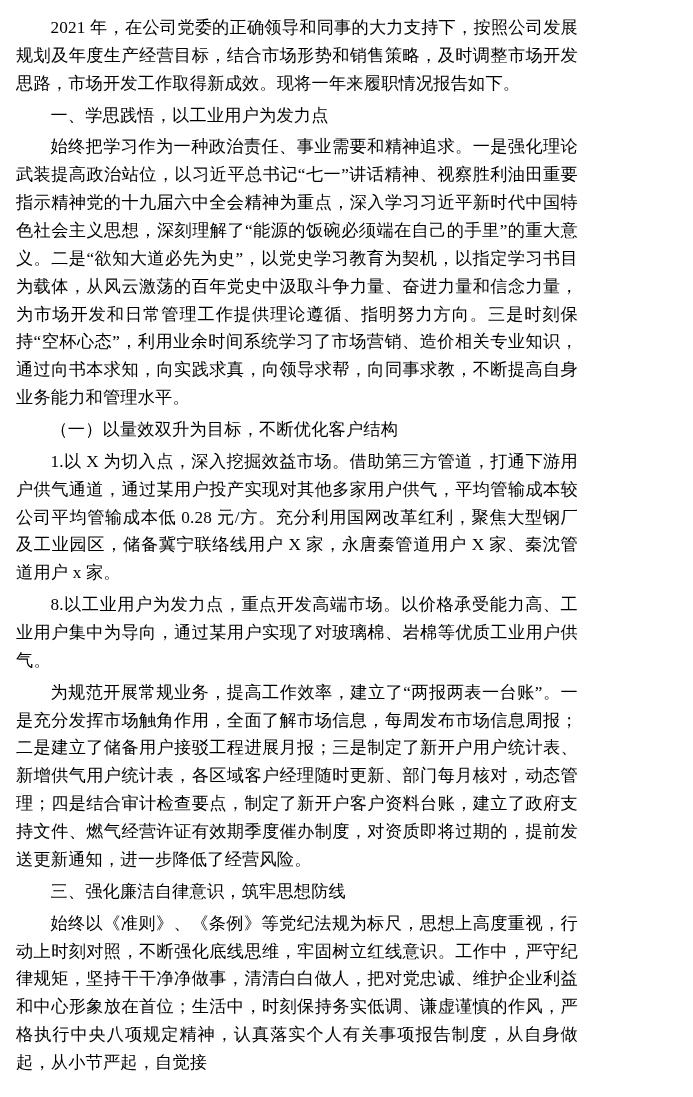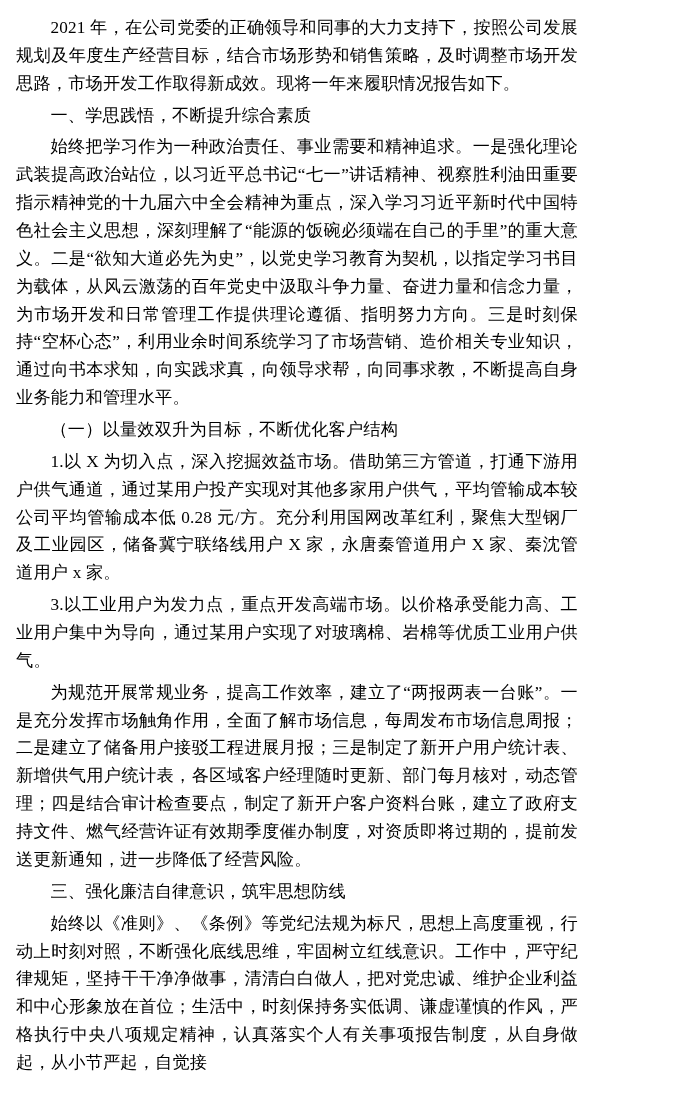--- a/index.html
+++ b/index.html
@@ -37,21 +37,21 @@
   }
   p.last {
     margin-bottom: 12px;
   }
 </style>
 </head>
 <body>
 
 <div id="doc">
   <p class="body">2021 年，在公司党委的正确领导和同事的大力支持下，按照公司发展规划及年度生产经营目标，结合市场形势和销售策略，及时调整市场开发思路，市场开发工作取得新成效。现将一年来履职情况报告如下。</p>
-  <p class="heading">一、学思践悟，不断提升综合素质</p>
+  <p class="heading">一、学思践悟，以工业用户为发力点</p>
   <p class="body">始终把学习作为一种政治责任、事业需要和精神追求。一是强化理论武装提高政治站位，以习近平总书记“七一”讲话精神、视察胜利油田重要指示精神党的十九届六中全会精神为重点，深入学习习近平新时代中国特色社会主义思想，深刻理解了“能源的饭碗必须端在自己的手里”的重大意义。二是“欲知大道必先为史”，以党史学习教育为契机，以指定学习书目为载体，从风云激荡的百年党史中汲取斗争力量、奋进力量和信念力量，为市场开发和日常管理工作提供理论遵循、指明努力方向。三是时刻保持“空杯心态”，利用业余时间系统学习了市场营销、造价相关专业知识，通过向书本求知，向实践求真，向领导求帮，向同事求教，不断提高自身业务能力和管理水平。</p>
   <p class="sub">（一）以量效双升为目标，不断优化客户结构</p>
   <p class="body">1.以 X 为切入点，深入挖掘效益市场。借助第三方管道，打通下游用户供气通道，通过某用户投产实现对其他多家用户供气，平均管输成本较公司平均管输成本低 0.28 元/方。充分利用国网改革红利，聚焦大型钢厂及工业园区，储备冀宁联络线用户 X 家，永唐秦管道用户 X 家、秦沈管道用户 x 家。</p>
-  <p class="body">3.以工业用户为发力点，重点开发高端市场。以价格承受能力高、工业用户集中为导向，通过某用户实现了对玻璃棉、岩棉等优质工业用户供气。</p>
+  <p class="body">8.以工业用户为发力点，重点开发高端市场。以价格承受能力高、工业用户集中为导向，通过某用户实现了对玻璃棉、岩棉等优质工业用户供气。</p>
   <p class="body">为规范开展常规业务，提高工作效率，建立了“两报两表一台账”。一是充分发挥市场触角作用，全面了解市场信息，每周发布市场信息周报；二是建立了储备用户接驳工程进展月报；三是制定了新开户用户统计表、新增供气用户统计表，各区域客户经理随时更新、部门每月核对，动态管理；四是结合审计检查要点，制定了新开户客户资料台账，建立了政府支持文件、燃气经营许证有效期季度催办制度，对资质即将过期的，提前发送更新通知，进一步降低了经营风险。</p>
   <p class="heading">三、强化廉洁自律意识，筑牢思想防线</p>
   <p class="body last">始终以《准则》、《条例》等党纪法规为标尺，思想上高度重视，行动上时刻对照，不断强化底线思维，牢固树立红线意识。工作中，严守纪律规矩，坚持干干净净做事，清清白白做人，把对党忠诚、维护企业利益和中心形象放在首位；生活中，时刻保持务实低调、谦虚谨慎的作风，严格执行中央八项规定精神，认真落实个人有关事项报告制度，从自身做起，从小节严起，自觉接</p>
 </div>
 
 </body></html>

